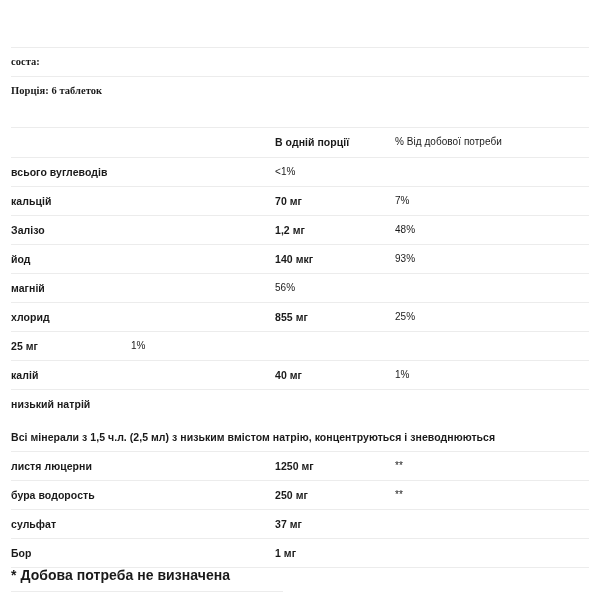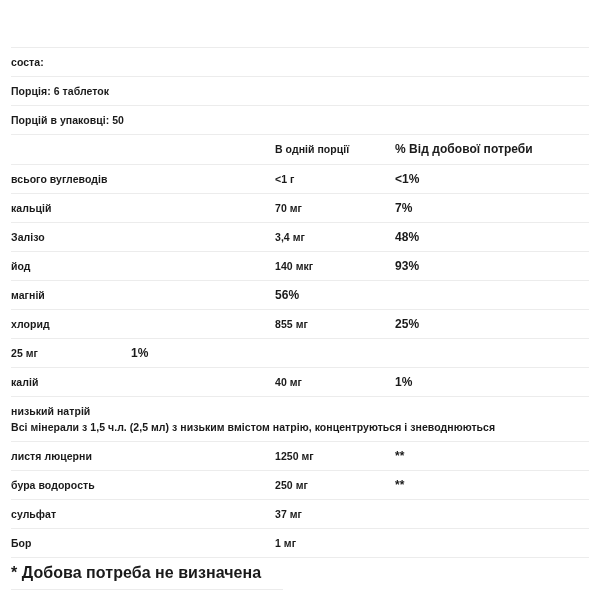--- a/index.html
+++ b/index.html
@@ -46,57 +46,57 @@
   .c-amount {
     flex: 0 0 120px;
     font-size: 10.5px;
     font-weight: bold;
     line-height: 14px;
     letter-spacing: 0.05px;
     color: #1a1a1a;
   }
   .c-dv {
     flex: 1 1 auto;
-    font-size: 12px;
-    font-weight: bold;
-    line-height: 14px;
-    letter-spacing: 0.05px;
-    color: #1a1a1a;
-  }
-
-  
-  .row.intro .c-name { flex: 0 0 auto; }
-
-  
-  .row.colhead { padding-bottom: 8px; }
+    font-size: 10px;
+    font-weight: normal;
+    line-height: 14px;
+    letter-spacing: 0.05px;
+    color: #1a1a1a;
+  }
+
+  
+  .row.intro .c-name { flex: 0 0 auto; font-family: Liberation Serif, serif; }
+
+  
+  .row.colhead { padding-bottom: 8px; margin-top: 22px; }
 
   
   .row.group { display: block; padding-bottom: 6px; }
   .group-title {
     font-size: 10.5px;
     font-weight: bold;
     line-height: 15px;
     letter-spacing: 0.05px;
   }
   .group-desc {
     font-size: 10.5px;
     font-weight: bold;
     line-height: 15px;
     letter-spacing: 0.05px;
-    margin-top: 1px;
+    margin-top: 18px;
   }
 
   
   .footnote {
-    font-size: 16px;
+    font-size: 14px;
     font-weight: bold;
     line-height: 14px;
     letter-spacing: 0.05px;
     border-top: 1px solid #ececec;
-    padding: 8px 0 9px 0;
+    padding: 0 0 9px 0;
   }
   .short-rule {
     width: 272px;
     height: 1px;
     background: #ececec;
     margin-left: -0px;
   }
 
   .other-label {
     font-size: 10.5px;
@@ -112,43 +112,39 @@
 <div class="panel">
 
   <div class="top-spacer"></div>
 
   <div class="row intro">
     <div class="c-name">соста:</div>
   </div>
   <div class="row intro">
     <div class="c-name">Порція: 6 таблеток</div>
   </div>
-  <div class="row intro">
-    <div class="c-name">Порцій в упаковці: 50</div>
-  </div>
 
   <div class="row colhead">
     <div class="c-name"></div>
     <div class="c-amount">В одній порції</div>
     <div class="c-dv">% Від добової потреби</div>
   </div>
 
   <div class="row">
     <div class="c-name">всього вуглеводів</div>
-    <div class="c-amount">&lt;1 г</div>
     <div class="c-dv">&lt;1%</div>
   </div>
   <div class="row">
     <div class="c-name">кальцій</div>
     <div class="c-amount">70 мг</div>
     <div class="c-dv">7%</div>
   </div>
   <div class="row">
     <div class="c-name">Залізо</div>
-    <div class="c-amount">3,4 мг</div>
+    <div class="c-amount">1,2 мг</div>
     <div class="c-dv">48%</div>
   </div>
   <div class="row">
     <div class="c-name">йод</div>
     <div class="c-amount">140 мкг</div>
     <div class="c-dv">93%</div>
   </div>
   <div class="row">
     <div class="c-name">магній</div>
     <div class="c-dv">56%</div>

